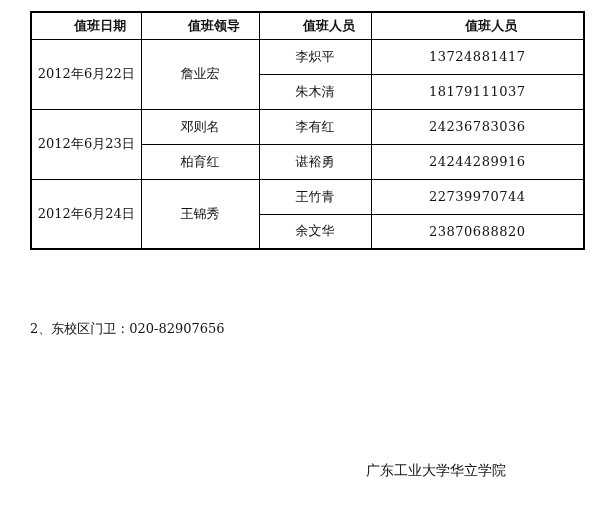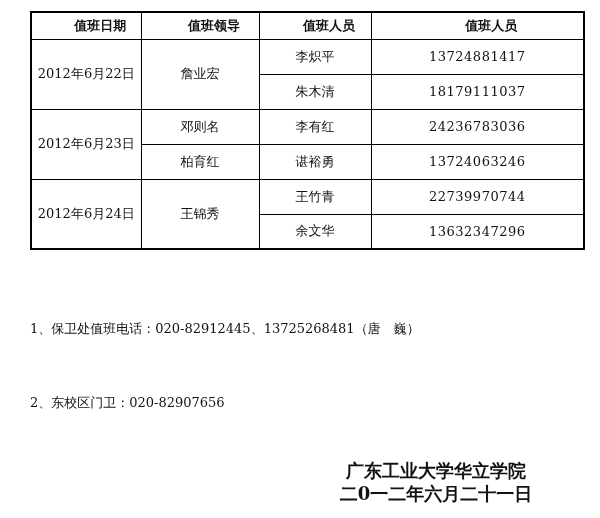--- a/index.html
+++ b/index.html
@@ -40,23 +40,22 @@
     font-size: 13px;
     line-height: 24.6px;
     white-space: pre;
   }
   .signature {
     position: absolute;
     left: 328px;
     top: 459px;
     width: 216px;
     text-align: center;
-    font-size: 18px;
+    font-size: 14px;
     line-height: 23px;
-    font-weight: bold;
   }
 </style>
 </head>
 <body>
 
 <div class="page">
 
   <table class="roster">
     <colgroup>
       <col style="width:110px">
@@ -85,43 +84,41 @@
       </tr>
       <tr class="body">
         <td rowspan="2">2012年6月23日</td>
         <td>邓则名</td>
         <td>李有红</td>
         <td class="phone">24236783036</td>
       </tr>
       <tr class="body">
         <td>柏育红</td>
         <td>谌裕勇</td>
-        <td class="phone">13724063246</td>
+        <td class="phone">24244289916</td>
       </tr>
       <tr class="body">
         <td rowspan="2">2012年6月24日</td>
         <td rowspan="2">王锦秀</td>
         <td>王竹青</td>
         <td class="phone">22739970744</td>
       </tr>
       <tr class="body">
         <td>余文华</td>
-        <td class="phone">13632347296</td>
+        <td class="phone">23870688820</td>
       </tr>
     </tbody>
   </table>
 
   <div class="notes">
-    <div>1、保卫处值班电话：020-82912445、13725268481（唐　巍）</div>
     <div>2、东校区门卫：020-82907656</div>
     
     
     
     
     
   </div>
 
   <div class="signature">
     <div>广东工业大学华立学院</div>
-    <div>二0一二年六月二十一日</div>
   </div>
 
 </div>
 
 </body></html>

